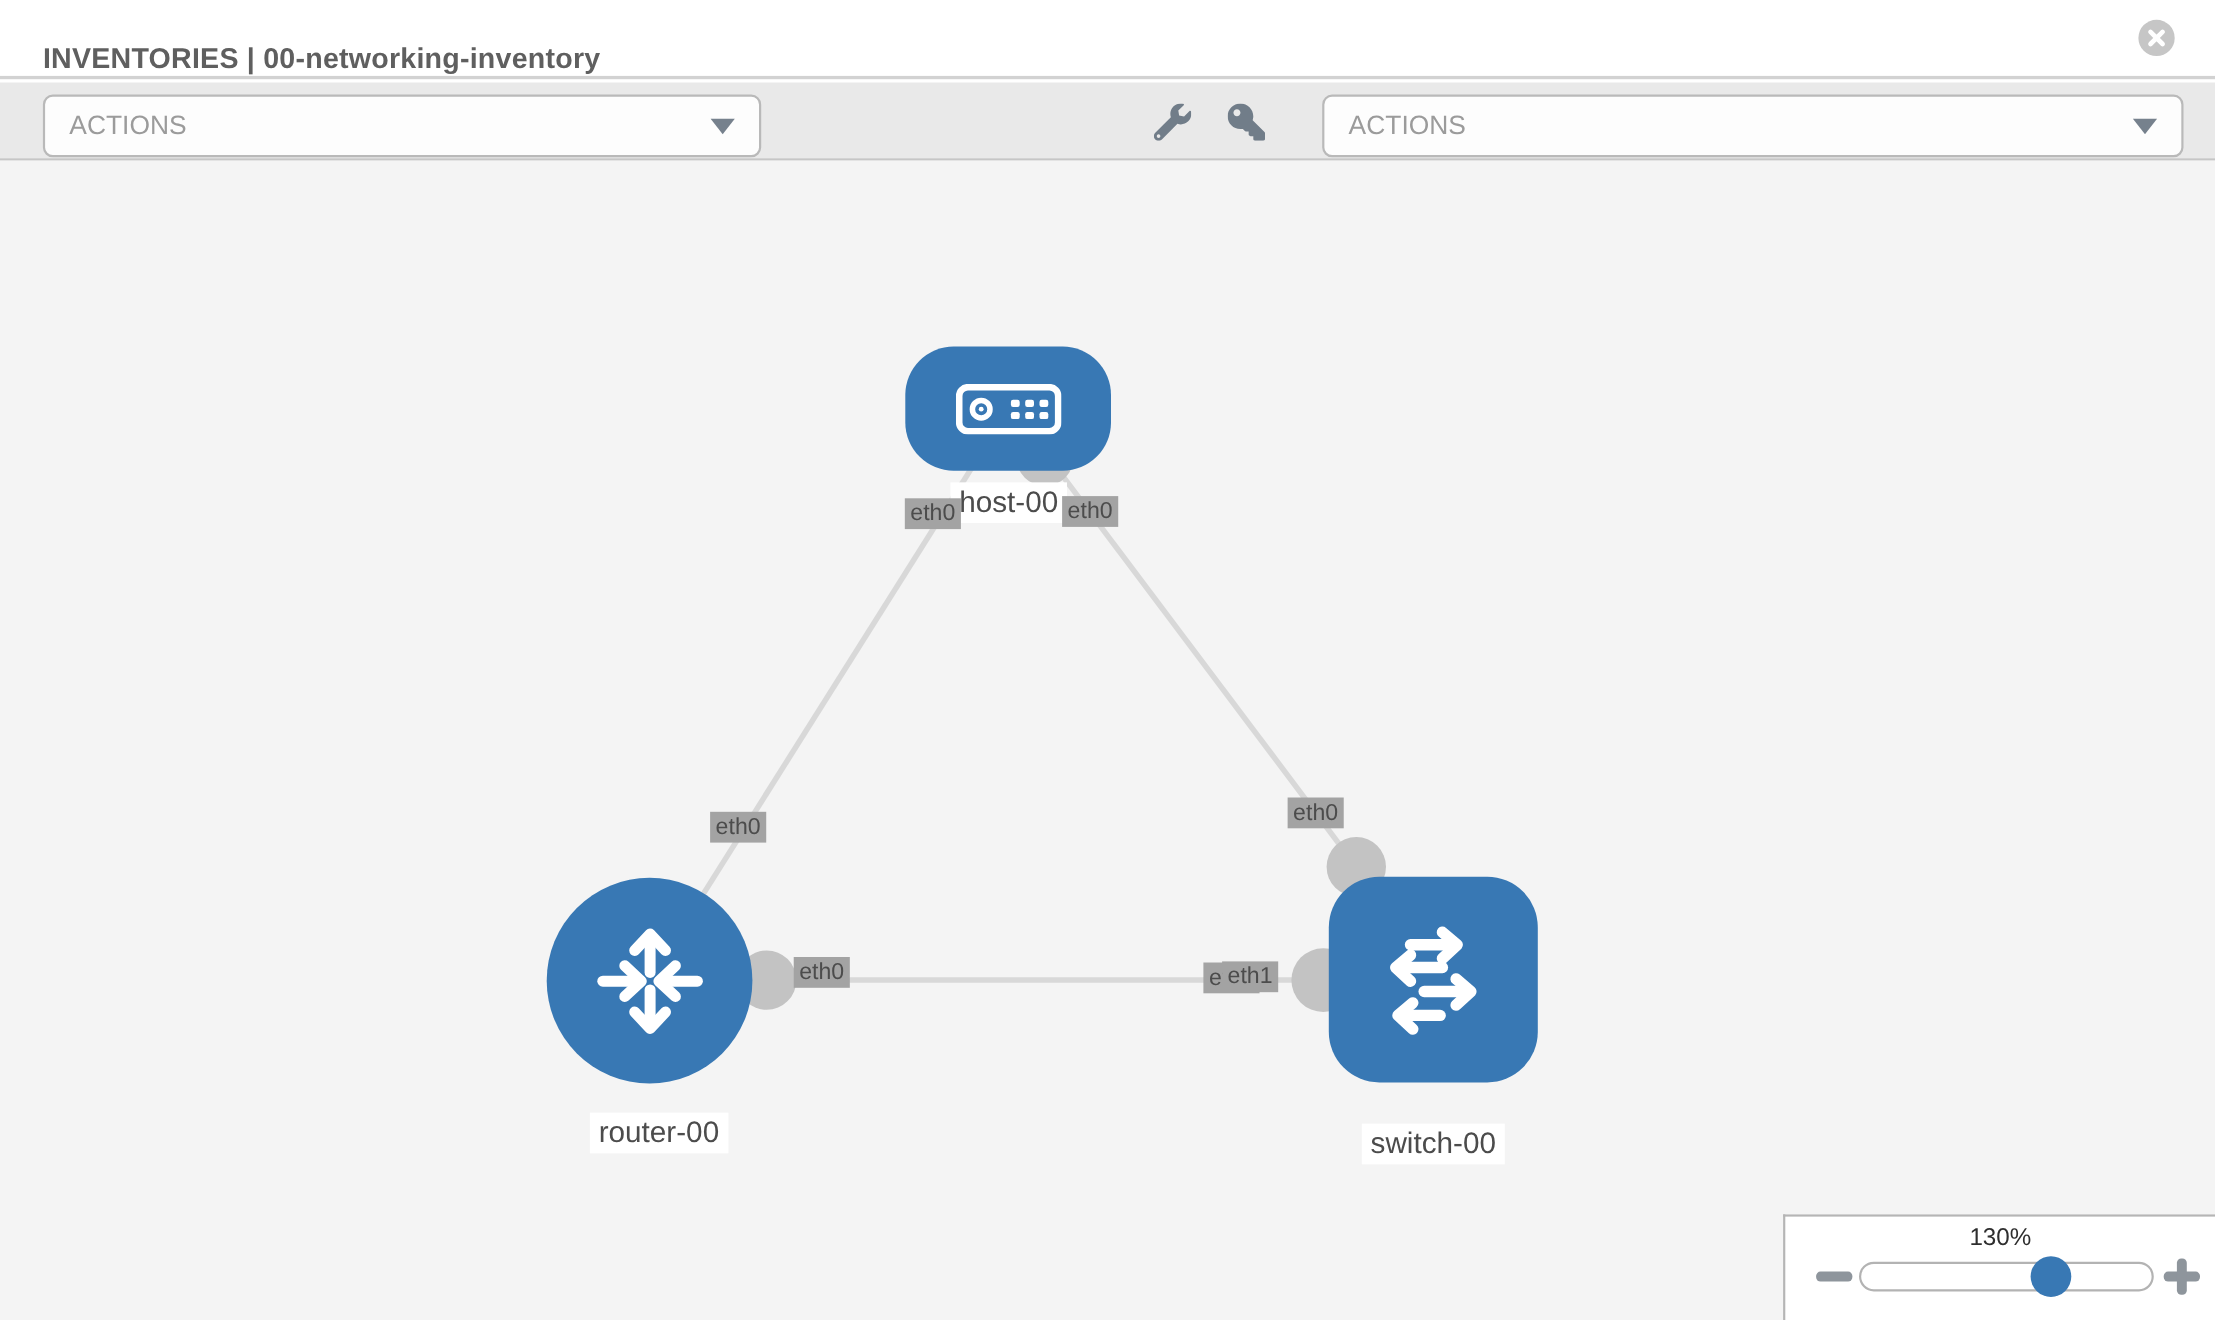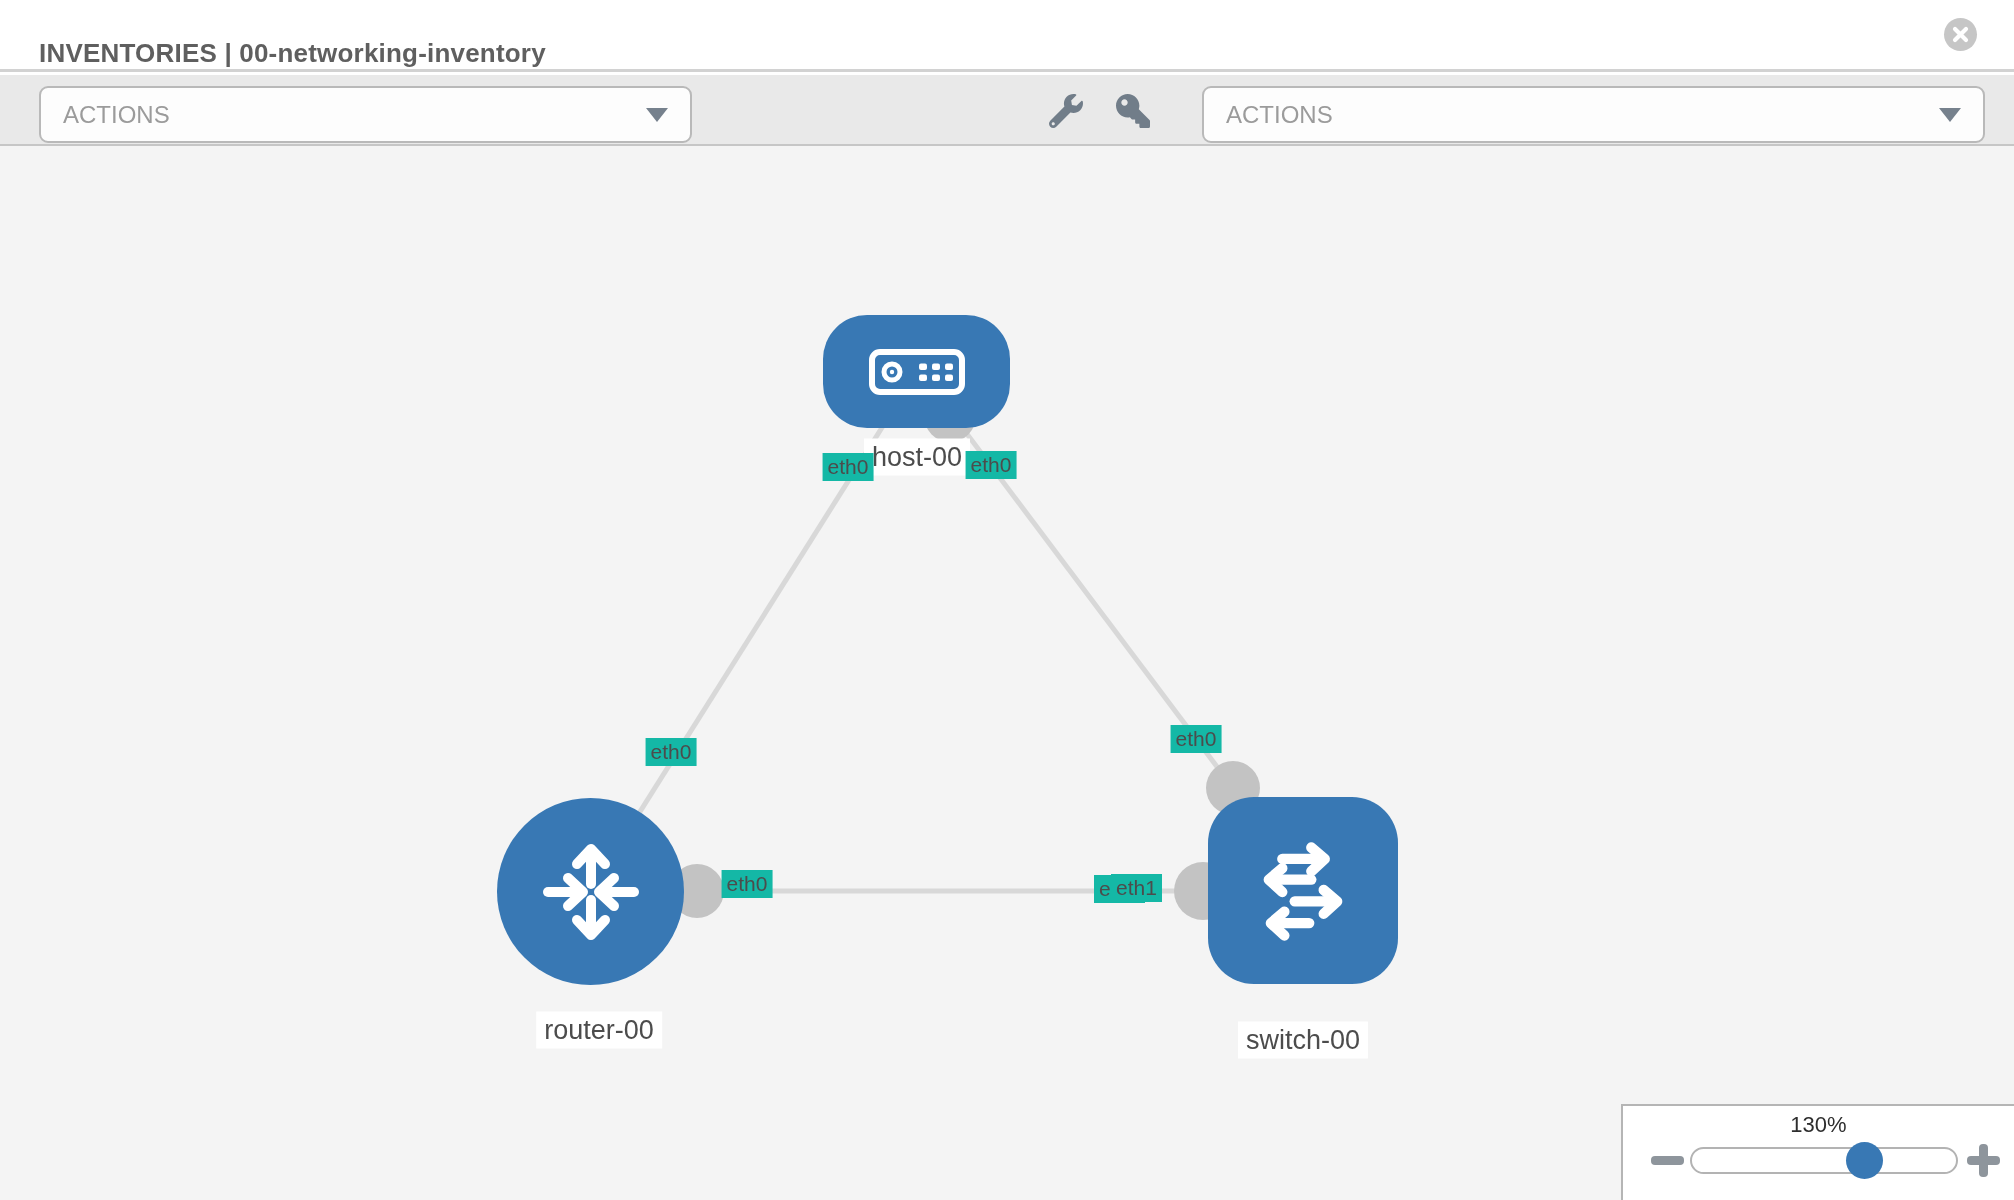--- a/index.html
+++ b/index.html
@@ -41,21 +41,21 @@
   .links-svg { position:absolute; left:0; top:0; }
 
   .node { position:absolute; background:#3878b4; display:flex;
           align-items:center; justify-content:center; cursor:pointer; }
   .node-host   { left:823px;  top:169px; width:187px; height:113px; border-radius:44px; }
   .node-router { left:497px;  top:652px; width:187px; height:187px; border-radius:50%; }
   .node-switch { left:1208px; top:651px; width:190px; height:187px; border-radius:46px; }
 
   .nlabel { position:absolute; transform:translate(-50%,-50%); background:#ffffff;
             color:#4c4c4c; font-size:27px; padding:3px 8px; white-space:nowrap; }
-  .iflabel { position:absolute; transform:translate(-50%,-50%); background:#14b8a6;
+  .iflabel { position:absolute; transform:translate(-50%,-50%); background:#a3a3a3;
              color:#4c4c4c; font-size:21px; padding:2px 5px; white-space:nowrap; }
   .iflabel.anchored { transform:none; }
 
   
   .zoom-panel { position:absolute; left:1621px; top:1104px; width:393px; height:114px;
                 background:#ffffff; border-left:2px solid #b5b5b5;
                 border-top:2px solid #b5b5b5; }
   .zoom-level { position:absolute; left:0; top:6px; width:100%; text-align:center;
                 font-size:22px; color:#2e2e2e; }
   .zoom-minus { position:absolute; left:28px; top:50px; width:33px; height:9px;

